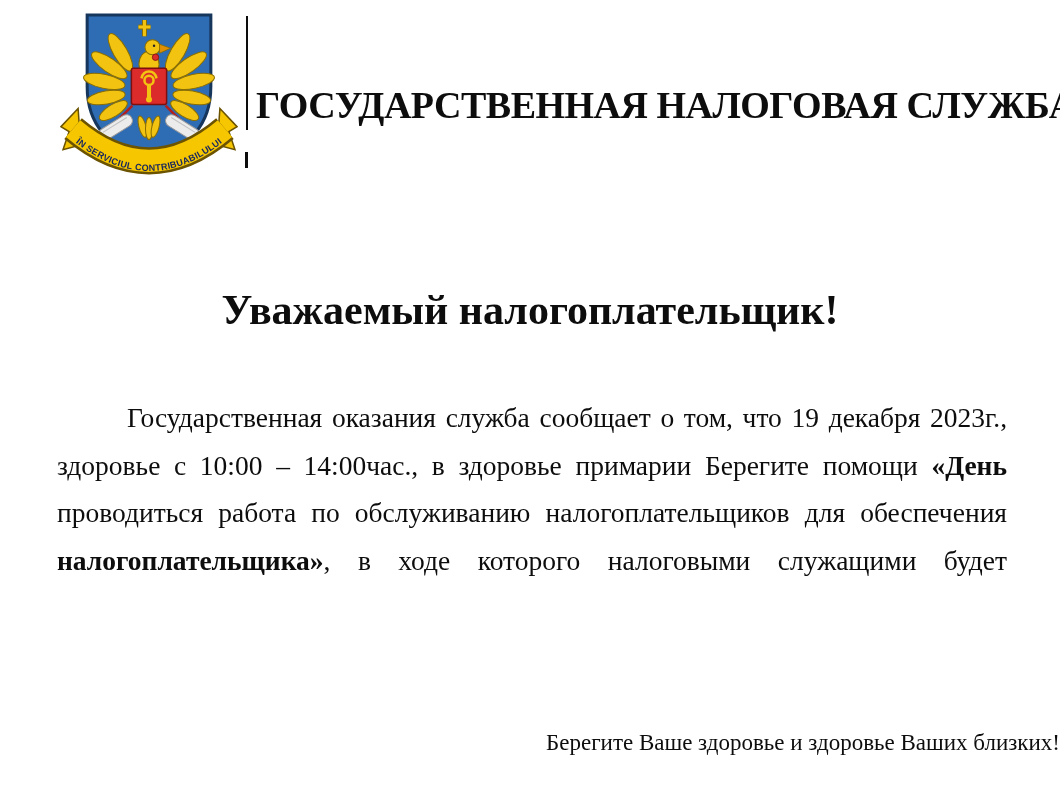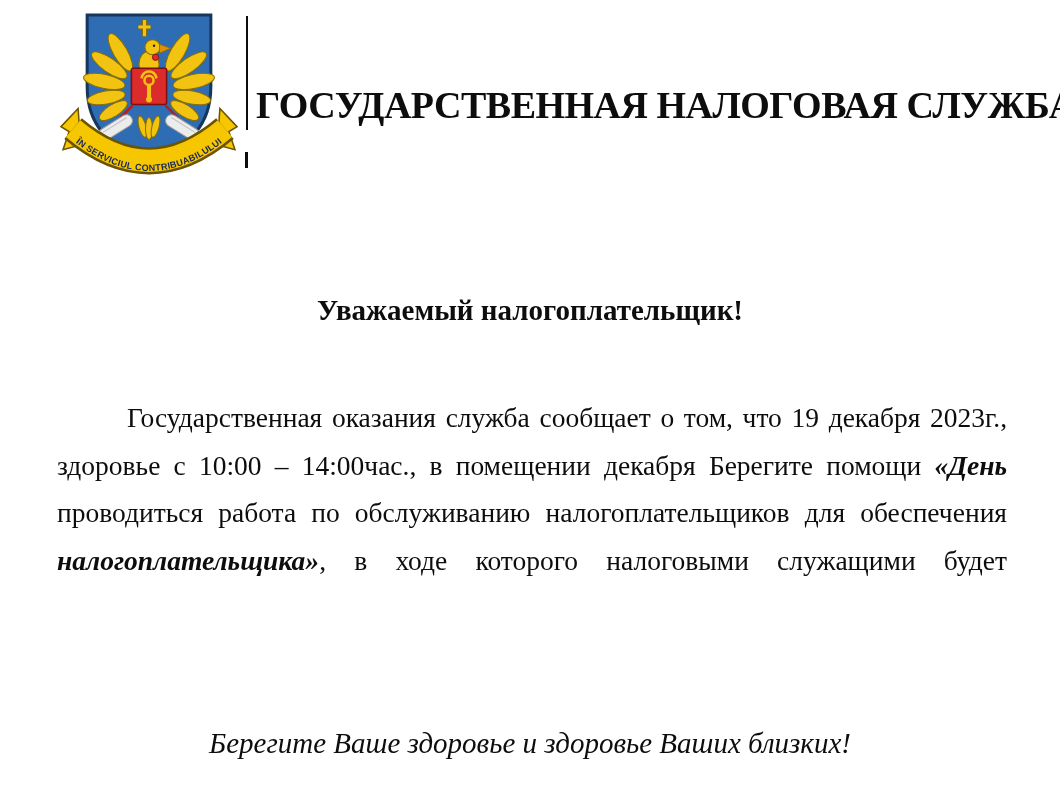--- a/index.html
+++ b/index.html
@@ -52,50 +52,49 @@
     line-height: 1.1;
   }
 
   
   .greeting {
     position: absolute;
     left: 0;
     top: 291px;
     width: 100%;
     text-align: center;
-    font-size: 29px;
+    font-size: 42px;
     font-weight: 700;
     line-height: 38px;
   }
 
   
   .body-par {
     position: absolute;
     left: 57px;
     top: 394px;
     width: 950px;
     font-size: 27.5px;
     line-height: 47.5px;
   }
   .bline { width: 100%; }
   .bline.just { text-align: justify; text-align-last: justify; }
   .bline.indent { text-indent: 70px; }
   .seg-r  { font-weight: 400; font-style: normal; }
   .seg-b  { font-weight: 400; font-style: normal; }
-  .seg-bi { font-weight: 700; font-style: italic; }
+  .seg-bi { font-weight: 700; }
 
   
   .closing {
     position: absolute;
     left: 0;
     top: 726px;
     width: 100%;
-    text-align: center;
-    font-size: 29px;
-    font-style: italic;
+    text-align: right;
+    font-size: 23px;
     line-height: 34px;
   }
 </style>
 </head>
 <body>
 
 <div class="page">
 
   <svg class="emblem" viewBox="0 0 177 177" aria-hidden="true">
 
@@ -165,20 +164,20 @@
 
   <div class="divider"></div>
   <div class="divider-tick"></div>
 
   <div class="org-title">ГОСУДАРСТВЕННАЯ НАЛОГОВАЯ СЛУЖБА</div>
 
   <div class="greeting">Уважаемый налогоплательщик!</div>
 
   <div class="body-par">
     <div class="bline just indent"><span class="seg-r">Государственная оказания служба сообщает о том, что </span><span class="seg-b">19 декабря 2023г</span><span class="seg-r">.,</span></div>
-    <div class="bline just"><span class="seg-r">здоровье с </span><span class="seg-b">10:00 – 14:00час</span><span class="seg-r">., в помещении декабря </span><span class="seg-b">Берегите</span><span class="seg-r"> помощи </span><span class="seg-bi">«День</span></div>
+    <div class="bline just"><span class="seg-r">здоровье с </span><span class="seg-b">10:00 – 14:00час</span><span class="seg-r">., в здоровье примарии </span><span class="seg-b">Берегите</span><span class="seg-r"> помощи </span><span class="seg-bi">«День</span></div>
     <div class="bline just"><span class="seg-r">проводиться работа по обслуживанию налогоплательщиков для обеспечения</span></div>
     <div class="bline just"><span class="seg-bi">налогоплательщика»</span><span class="seg-r">, в ходе которого налоговыми служащими будет</span></div>
   </div>
 
   <div class="closing">Берегите Ваше здоровье и здоровье Ваших близких!</div>
 
 </div>
 
 </body></html>

